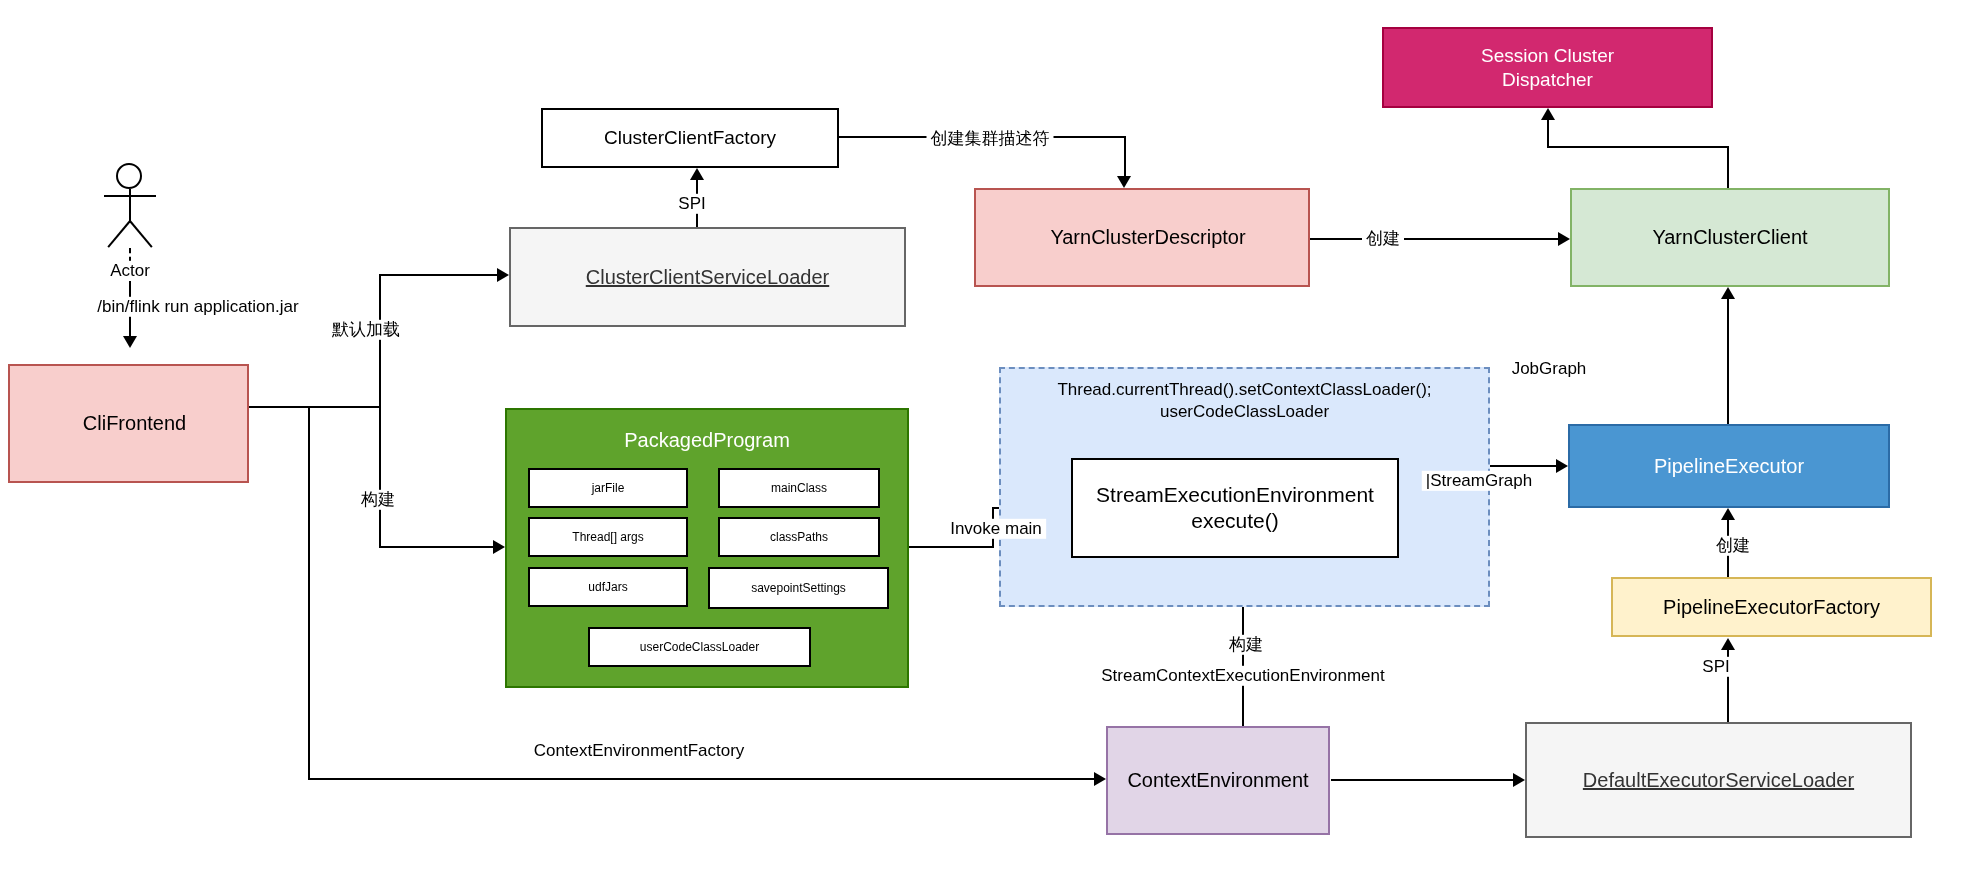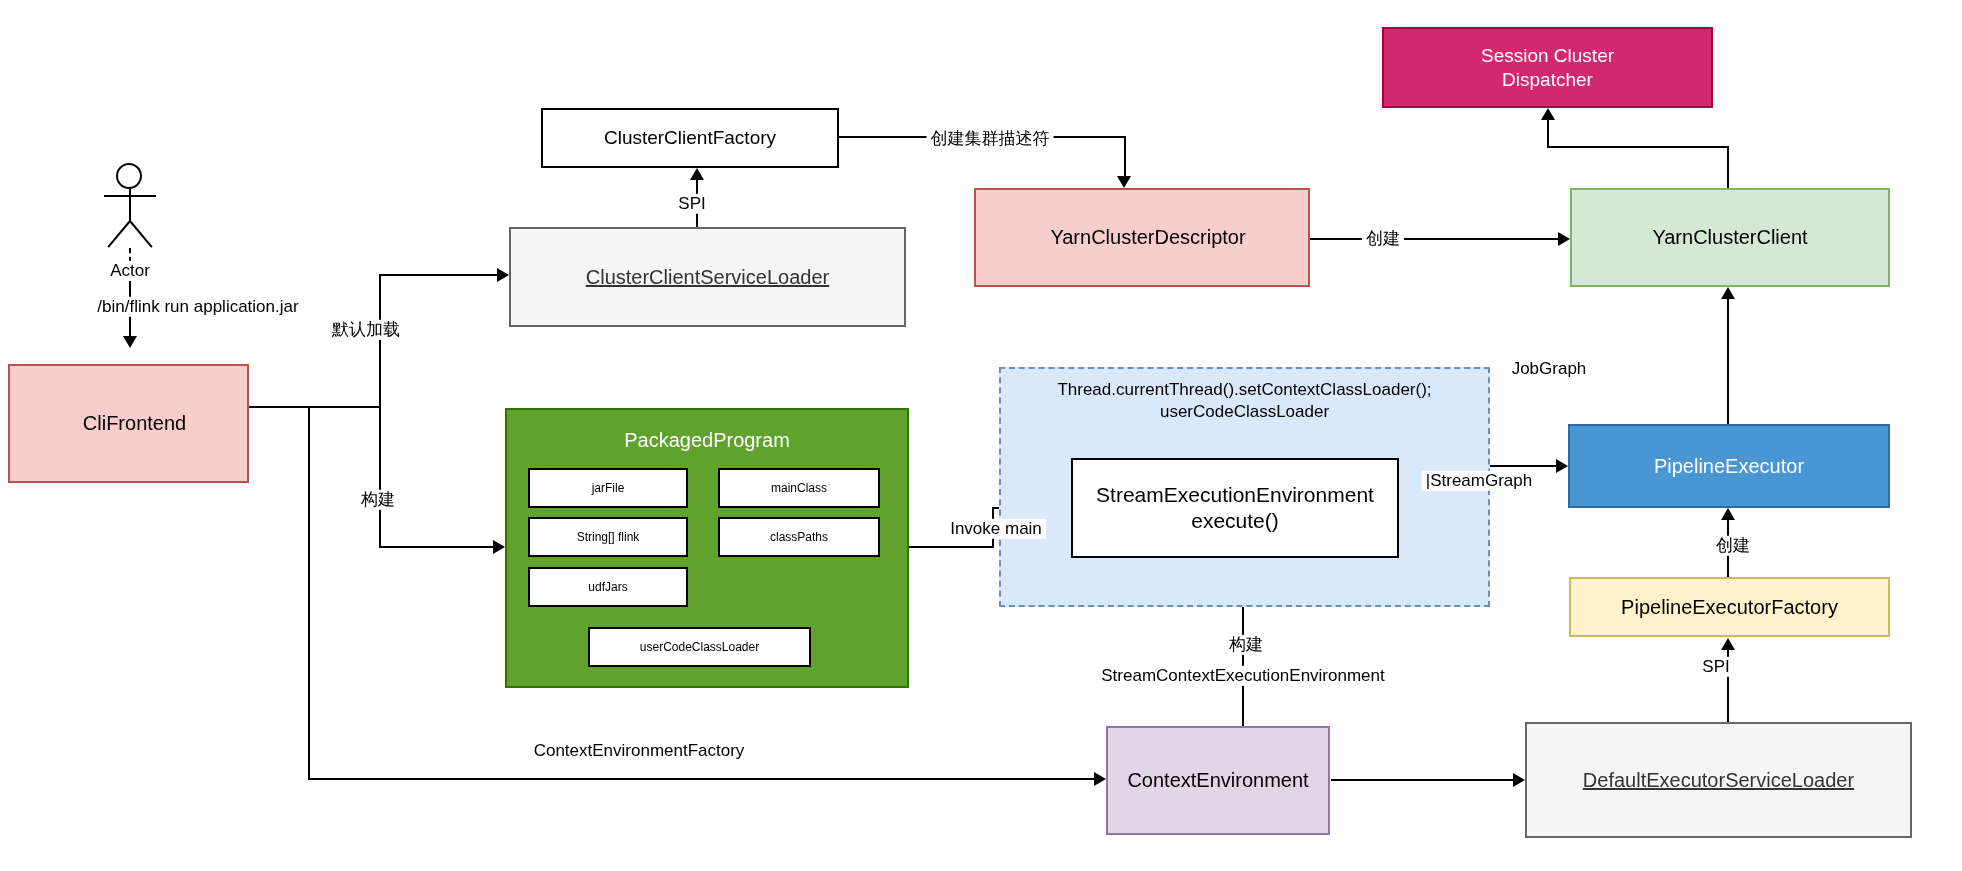--- a/index.html
+++ b/index.html
@@ -139,46 +139,49 @@
   <div class="node green" style="left:505px;top:408px;width:404px;height:280px;justify-content:flex-start;">
     <span style="color:#fff;font-size:20px;margin-top:18px;">PackagedProgram</span>
   </div>
   <div class="field" style="left:528px;top:468px;width:160px;height:40px;">
     <span>jarFile</span>
   </div>
   <div class="field" style="left:718px;top:468px;width:162px;height:40px;">
     <span>mainClass</span>
   </div>
   <div class="field" style="left:528px;top:517px;width:160px;height:40px;">
-    <span>String[] flink</span>
+    <span>Thread[] args</span>
   </div>
   <div class="field" style="left:718px;top:517px;width:162px;height:40px;">
     <span>classPaths</span>
   </div>
   <div class="field" style="left:528px;top:567px;width:160px;height:40px;">
     <span>udfJars</span>
+  </div>
+  <div class="field" style="left:708px;top:567px;width:181px;height:42px;">
+    <span>savepointSettings</span>
   </div>
   <div class="field" style="left:588px;top:627px;width:223px;height:40px;">
     <span>userCodeClassLoader</span>
   </div>
 
   <div class="dashedbox" style="left:999px;top:367px;width:491px;height:240px;"></div>
   <div class="notetext" style="left:999px;top:379px;width:491px;">Thread.currentThread().setContextClassLoader();</div>
   <div class="notetext" style="left:999px;top:401px;width:491px;">userCodeClassLoader</div>
 
   <div class="node plain" style="left:1071px;top:458px;width:328px;height:100px;font-size:21px;">
     <span>StreamExecutionEnvironment</span>
     <span>execute()</span>
   </div>
 
   <div class="node blue" style="left:1568px;top:424px;width:322px;height:84px;">
     <span>PipelineExecutor</span>
   </div>
 
-  <div class="node yellow" style="left:1569px;top:577px;width:321px;height:60px;justify-content:center;">
+  <div class="node yellow" style="left:1611px;top:577px;width:321px;height:60px;justify-content:center;">
     <span>PipelineExecutorFactory</span>
   </div>
 
   <div class="node purple" style="left:1106px;top:726px;width:224px;height:109px;">
     <span>ContextEnvironment</span>
   </div>
 
   <div class="node grayb" style="left:1525px;top:722px;width:387px;height:116px;">
     <span>DefaultExecutorServiceLoader</span>
   </div>

